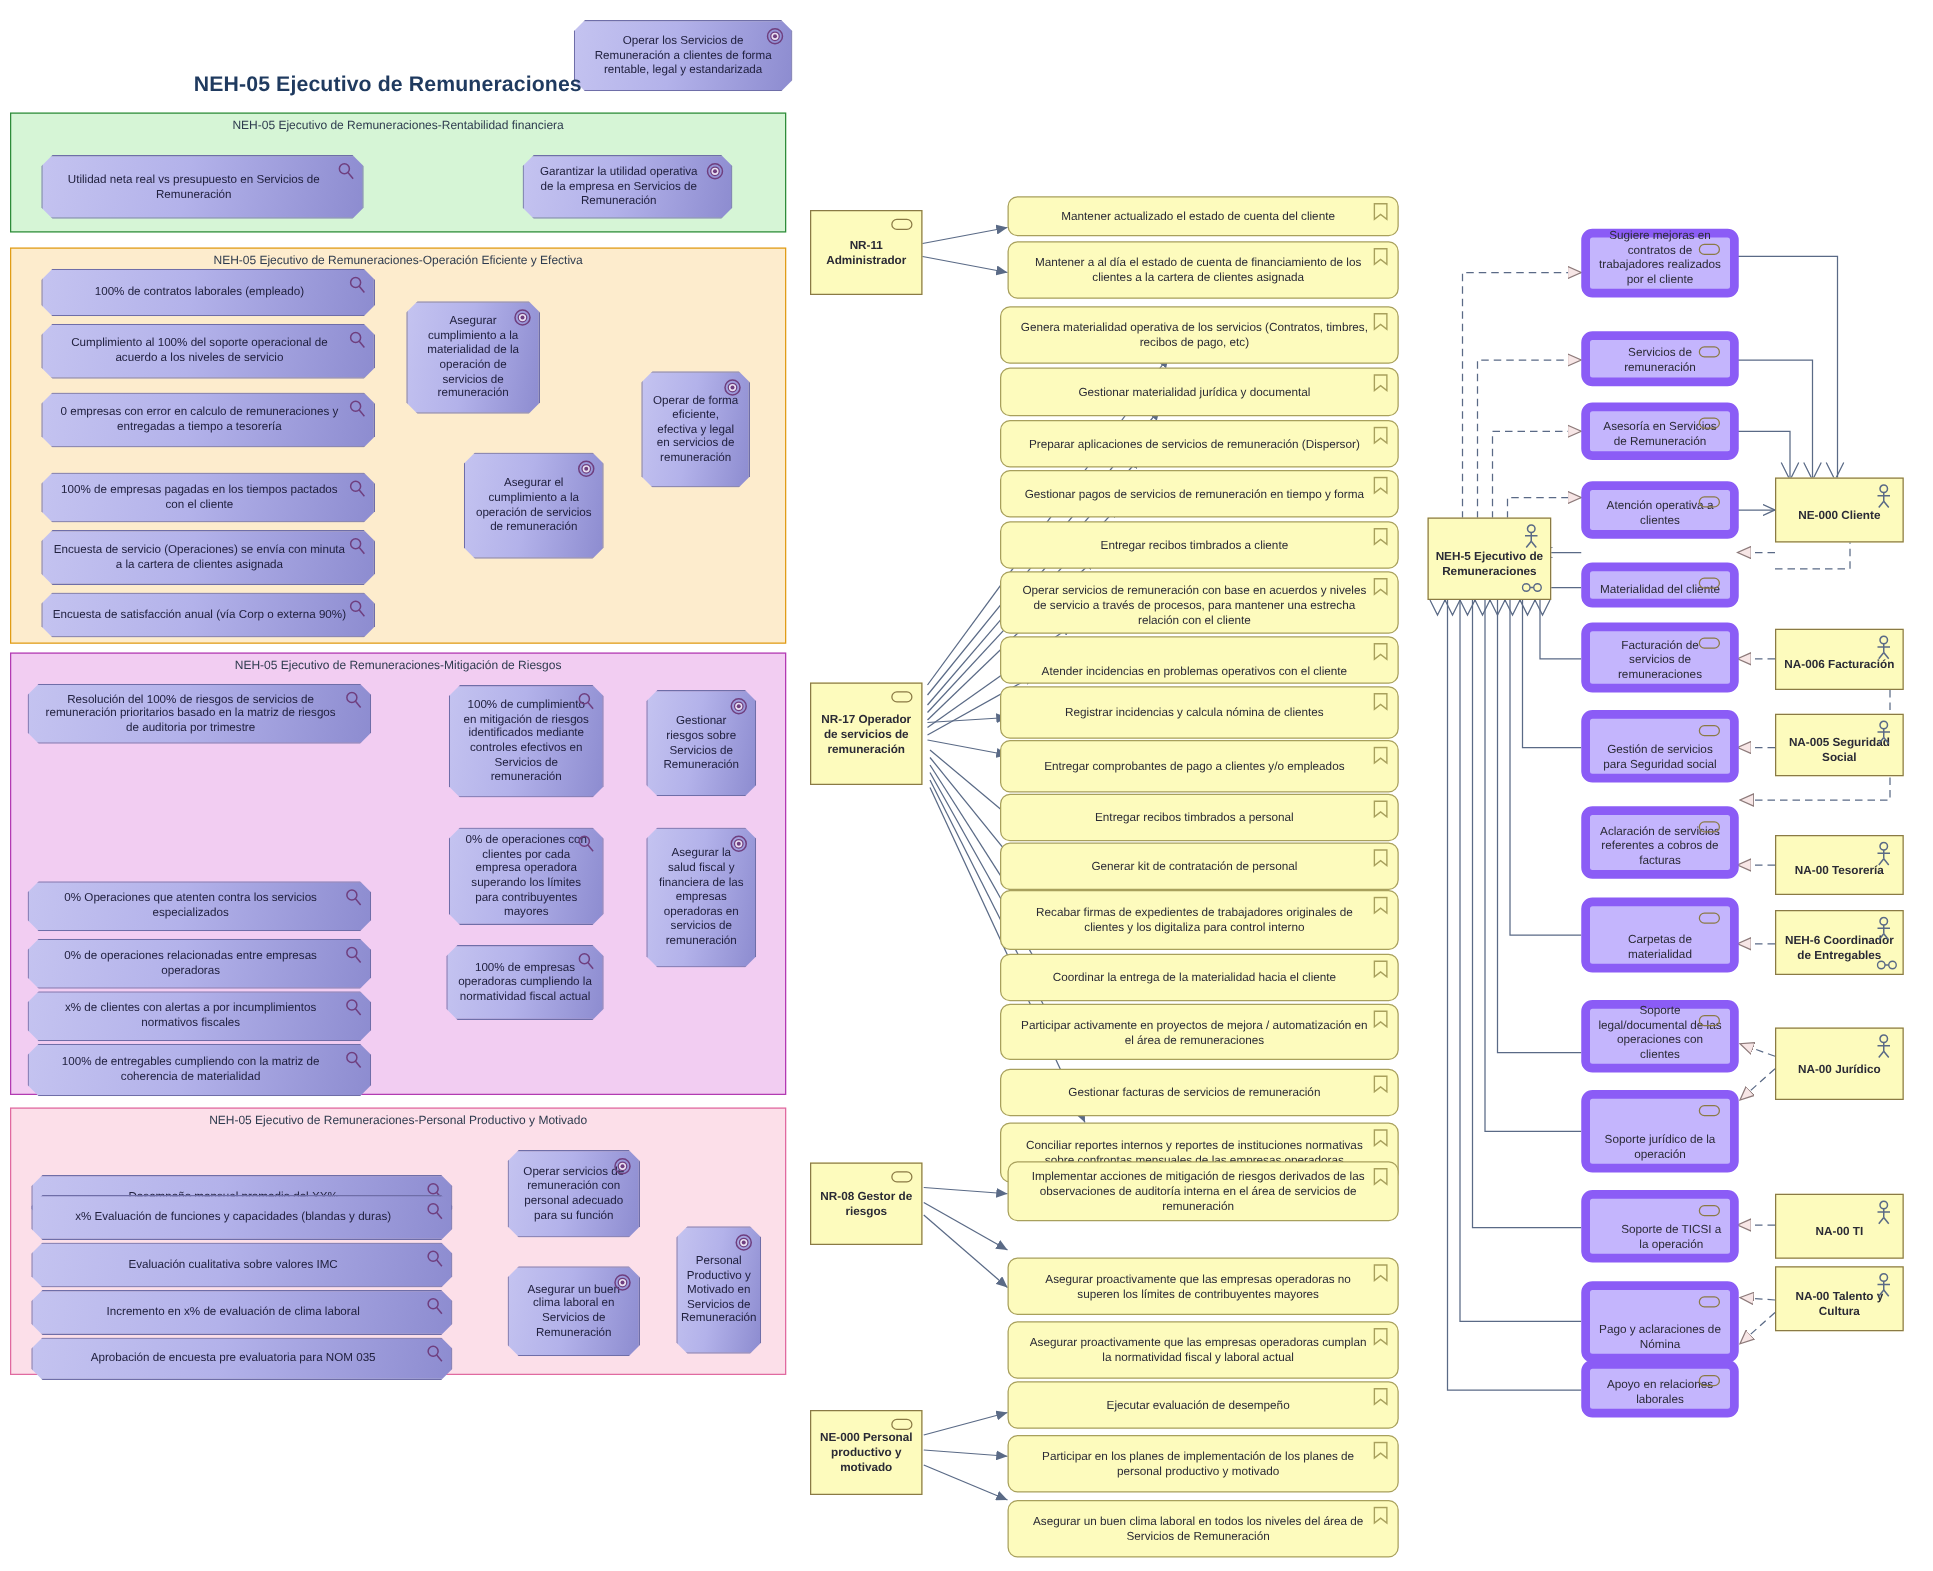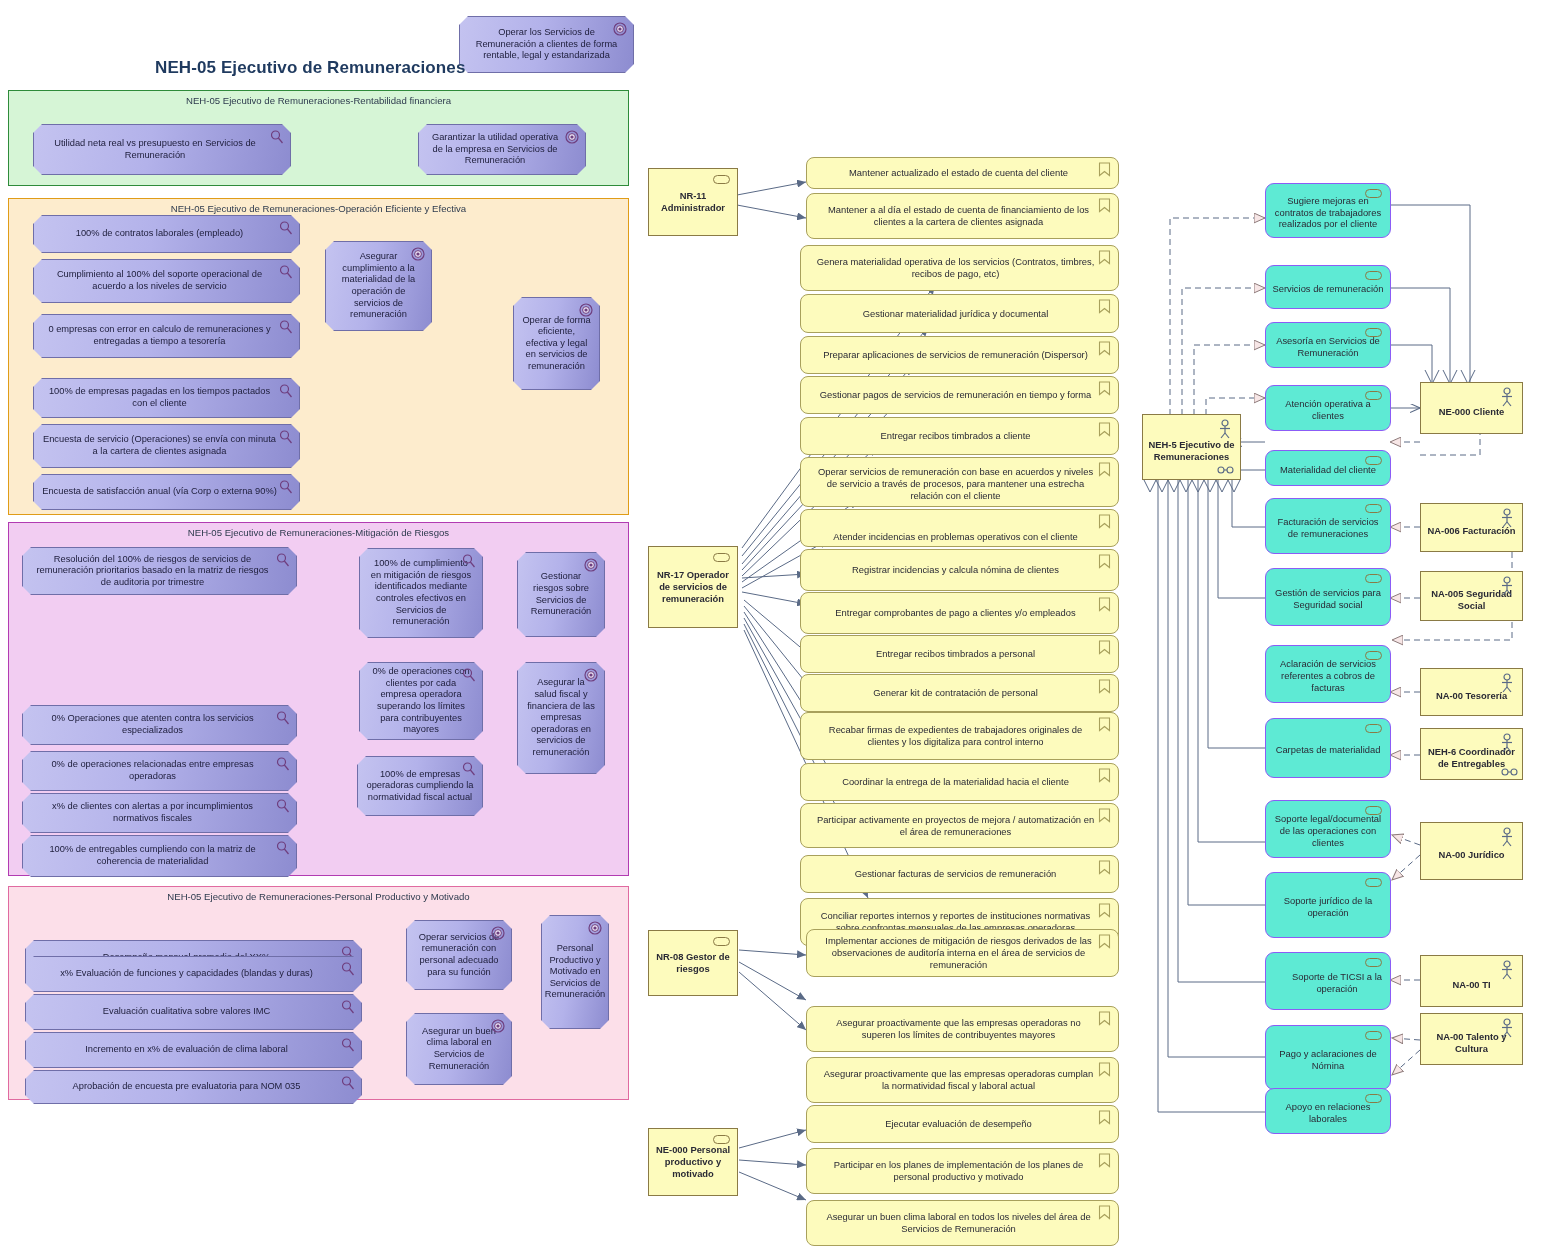--- a/index.html
+++ b/index.html
@@ -51,23 +51,23 @@
     background:#fdfbbd; border:1px solid #a8a05c; border-radius:8px;
     color:#2a2a35; font-size:9.4px; line-height:12px;
     display:flex; align-items:center; justify-content:center;
     text-align:center; padding:3px 22px 3px 14px; overflow:hidden;
   }
   .biz .bm { position:absolute; right:7px; top:4px; width:13px; height:15px; }
 
   
   .svc {
     position:absolute; z-index:4;
-    background:#5eead4; border:1px solid #8b5cf6; border-radius:9px;
+    background:#c4b5fd; border:7px solid #8b5cf6; border-radius:9px;
     color:#2a2a35; font-size:9.4px; line-height:11.8px;
-    display:flex; align-items:center; justify-content:center;
+    display:flex; align-items:flex-end; justify-content:center;
     text-align:center; padding:6px 6px 2px 6px;
   }
   .svc .sico { position:absolute; right:8px; top:5px; width:17px; height:9px;
                border:1.3px solid #8a7a45; border-radius:5px; }
 
   
   .role {
     position:absolute; z-index:4;
     background:#fdfbbd; border:1px solid #8a7a45;
     color:#2a2a35; font-size:9.4px; line-height:12px; font-weight:bold;
@@ -292,20 +292,28 @@
     <span>Encuesta de satisfacción anual (vía Corp o externa 90%)</span>
   </div>
   <div class="mot narrow" style="left:325px; top:201px; width:107px; height:90px;margin-top:40px;">
     <span class="mot-ico"><svg viewBox="0 0 14 14">
           <circle cx="7" cy="7" r="6" fill="none" stroke="#6f3f7f" stroke-width="1.2"></circle>
           <circle cx="7" cy="7" r="3.4" fill="#e8e0f2" stroke="#6f3f7f" stroke-width="1"></circle>
           <circle cx="7" cy="7" r="1.6" fill="#6f3f7f"></circle>
         </svg></span>
     <span>Asegurar cumplimiento a la materialidad de la operación de servicios de remuneración</span>
   </div>
+  <div class="mot narrow" style="left:371px; top:362px; width:112px; height:85px;">
+    <span class="mot-ico"><svg viewBox="0 0 14 14">
+          <circle cx="7" cy="7" r="6" fill="none" stroke="#6f3f7f" stroke-width="1.2"></circle>
+          <circle cx="7" cy="7" r="3.4" fill="#e8e0f2" stroke="#6f3f7f" stroke-width="1"></circle>
+          <circle cx="7" cy="7" r="1.6" fill="#6f3f7f"></circle>
+        </svg></span>
+    <span>Asegurar el cumplimiento a la operación de servicios de remuneración</span>
+  </div>
   <div class="mot narrow" style="left:513px; top:297px; width:87px; height:93px;">
     <span class="mot-ico"><svg viewBox="0 0 14 14">
           <circle cx="7" cy="7" r="6" fill="none" stroke="#6f3f7f" stroke-width="1.2"></circle>
           <circle cx="7" cy="7" r="3.4" fill="#e8e0f2" stroke="#6f3f7f" stroke-width="1"></circle>
           <circle cx="7" cy="7" r="1.6" fill="#6f3f7f"></circle>
         </svg></span>
     <span>Operar de forma eficiente, efectiva y legal en servicios de remuneración</span>
   </div>
 
   <div class="grp grp-purple" style="left:8px; top:522px; width:621px; height:354px;">
@@ -431,21 +439,21 @@
     <span>Operar servicios de remuneración con personal adecuado para su función</span>
   </div>
   <div class="mot narrow" style="left:406px; top:1013px; width:106px; height:72px;">
     <span class="mot-ico"><svg viewBox="0 0 14 14">
           <circle cx="7" cy="7" r="6" fill="none" stroke="#6f3f7f" stroke-width="1.2"></circle>
           <circle cx="7" cy="7" r="3.4" fill="#e8e0f2" stroke="#6f3f7f" stroke-width="1"></circle>
           <circle cx="7" cy="7" r="1.6" fill="#6f3f7f"></circle>
         </svg></span>
     <span>Asegurar un buen clima laboral en Servicios de Remuneración</span>
   </div>
-  <div class="mot narrow" style="left:541px; top:915px; width:68px; height:114px;">
+  <div class="mot narrow" style="left:541px; top:981px; width:68px; height:102px;">
     <span class="mot-ico"><svg viewBox="0 0 14 14">
           <circle cx="7" cy="7" r="6" fill="none" stroke="#6f3f7f" stroke-width="1.2"></circle>
           <circle cx="7" cy="7" r="3.4" fill="#e8e0f2" stroke="#6f3f7f" stroke-width="1"></circle>
           <circle cx="7" cy="7" r="1.6" fill="#6f3f7f"></circle>
         </svg></span>
     <span>Personal Productivo y Motivado en Servicios de Remuneración</span>
   </div>
 
   <div class="role" style="left:648px; top:168px; width:90px; height:68px;">
     <span class="rico"></span>

